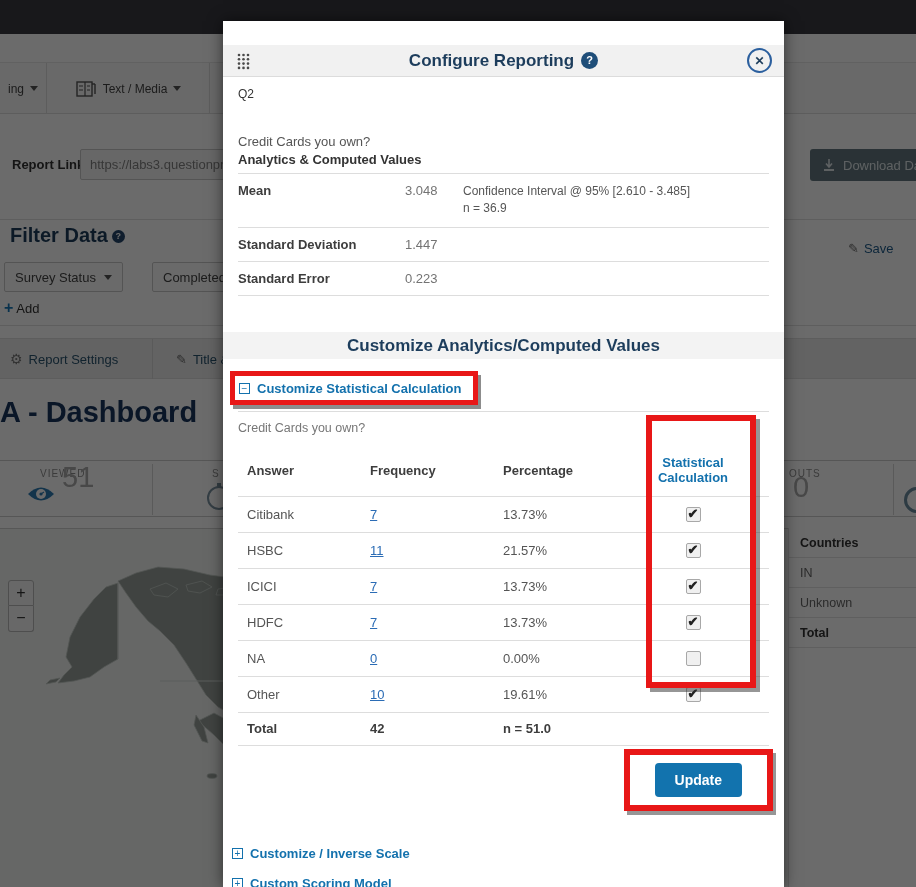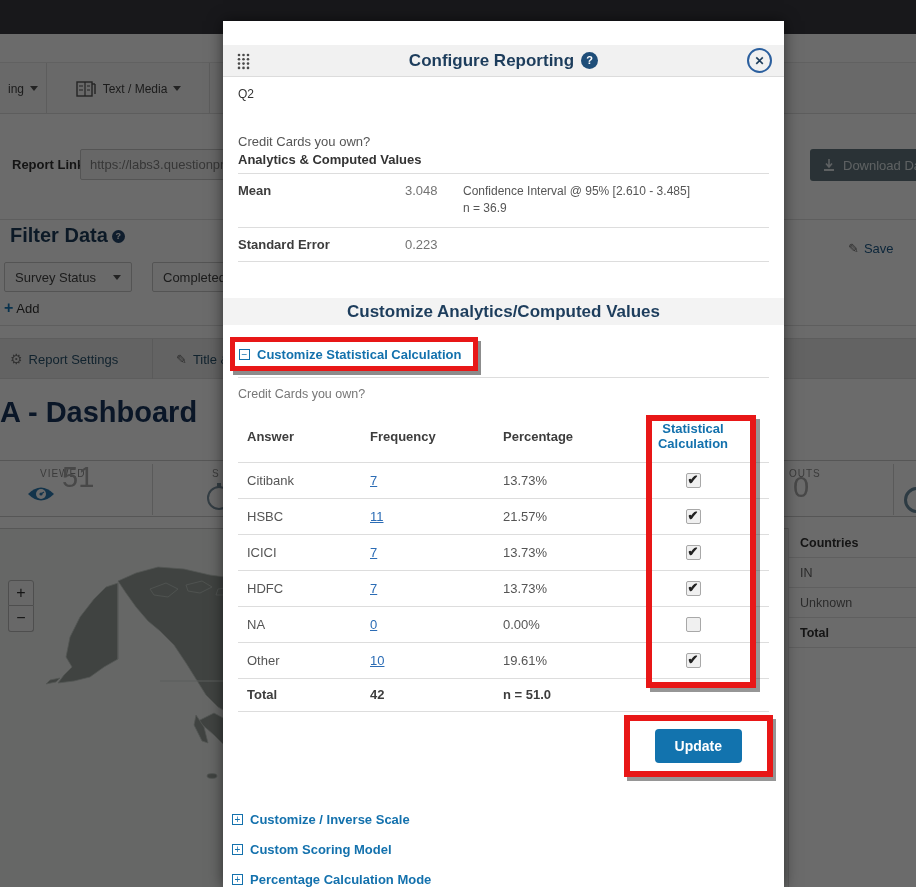--- a/index.html
+++ b/index.html
@@ -18,21 +18,21 @@
   .caret { display:inline-block; width:0; height:0; border-left:4px solid transparent; border-right:4px solid transparent; border-top:5px solid #555; }
   .rl-label { left:12px; top:157px; font-size:13px; font-weight:bold; color:#333; }
   .rl-input { left:80px; top:149px; width:340px; height:31px; background:#f6f6f6; border:1px solid #c9c9c9; border-radius:2px; font-size:13px; color:#828282; line-height:29px; padding-left:9px; white-space:nowrap; overflow:hidden; }
   .dl-btn { left:810px; top:149px; width:140px; height:32px; background:#647880; border-radius:3px; display:flex; align-items:center; gap:7px; padding-left:12px; color:#dfe7ea; font-size:13px; white-space:nowrap; }
   .hr { height:0; border-top:1px solid #e0e0e0; width:916px; left:0; }
   .filter-title { left:10px; top:224px; font-size:20px; font-weight:bold; color:#1d3d5c; display:flex; align-items:flex-start; gap:4px; }
   .qbadge { display:inline-block; width:13px; height:13px; border-radius:50%; background:#24466b; color:#fff; font-size:9px; font-weight:bold; line-height:13px; text-align:center; margin-top:6px; }
   .save-link { left:848px; top:241px; font-size:13px; color:#1f5c8b; display:flex; gap:5px; white-space:nowrap; }
   .pencil { color:#6b6b6b; font-size:13px; }
   .dd { top:262px; height:30px; background:#fcfcfc; border:1px solid #c9c9c9; border-radius:2px; font-size:13px; color:#444; display:flex; align-items:center; padding:0 10px; justify-content:space-between; }
-  .dd1 { left:4px; width:128px; }
+  .dd1 { left:4px; width:119px; }
   .dd2 { left:152px; width:150px; }
   .add-row { left:4px; top:299px; font-size:13px; color:#333; display:flex; align-items:center; gap:3px; }
   .plus { color:#1778b8; font-weight:bold; font-size:16px; }
   .tabrow { left:0; top:338px; width:916px; height:41px; background:#ededed; border-top:1px solid #ddd; border-bottom:1px solid #ddd; }
   .tab { position:absolute; top:0; height:40px; display:flex; align-items:center; gap:6px; font-size:13px; color:#2a536e; }
   .tab1 { left:10px; }
   .tab2 { left:176px; }
   .vdiv { position:absolute; width:0; border-left:1px solid #d6d6d6; }
   .dash-title { left:0; top:396px; font-size:29px; font-weight:bold; color:#19365e; white-space:nowrap; }
   .statsrow { left:0; top:460px; width:916px; height:57px; background:#fff; border-top:1px solid #ccc; border-bottom:1px solid #ccc; }
@@ -266,20 +266,24 @@
     <div class="a-table">
       <div class="a-row">
         <span class="a-label">Mean</span>
         <span class="a-value">3.048</span>
         <span class="a-note">
           <span>Confidence Interval @ 95% [2.610 - 3.485]</span><br>
           <span>n = 36.9</span>
         </span>
       </div>
       <div class="a-row">
+        <span class="a-label">Standard Deviation</span>
+        <span class="a-value">1.447</span>
+      </div>
+      <div class="a-row">
         <span class="a-label">Standard Error</span>
         <span class="a-value">0.223</span>
       </div>
     </div>
 
     <div class="band">Customize Analytics/Computed Values</div>
 
     <div class="redbox1">
       <span class="sqicon">−</span><a href="#" class="seclink">Customize Statistical Calculation</a>
     </div>

